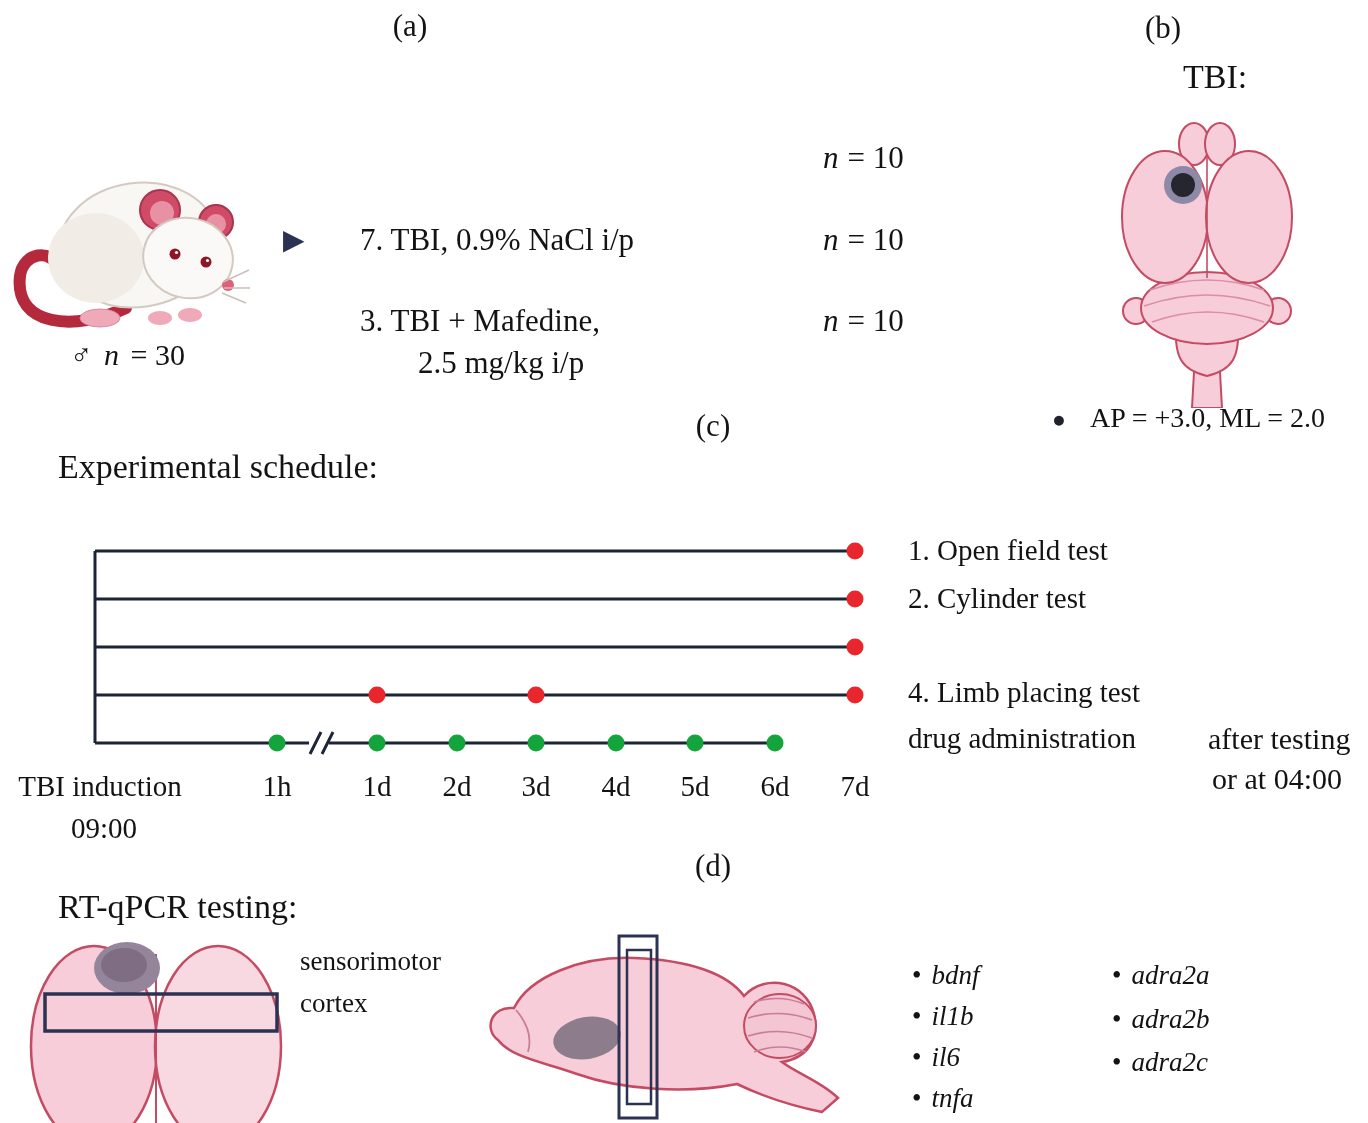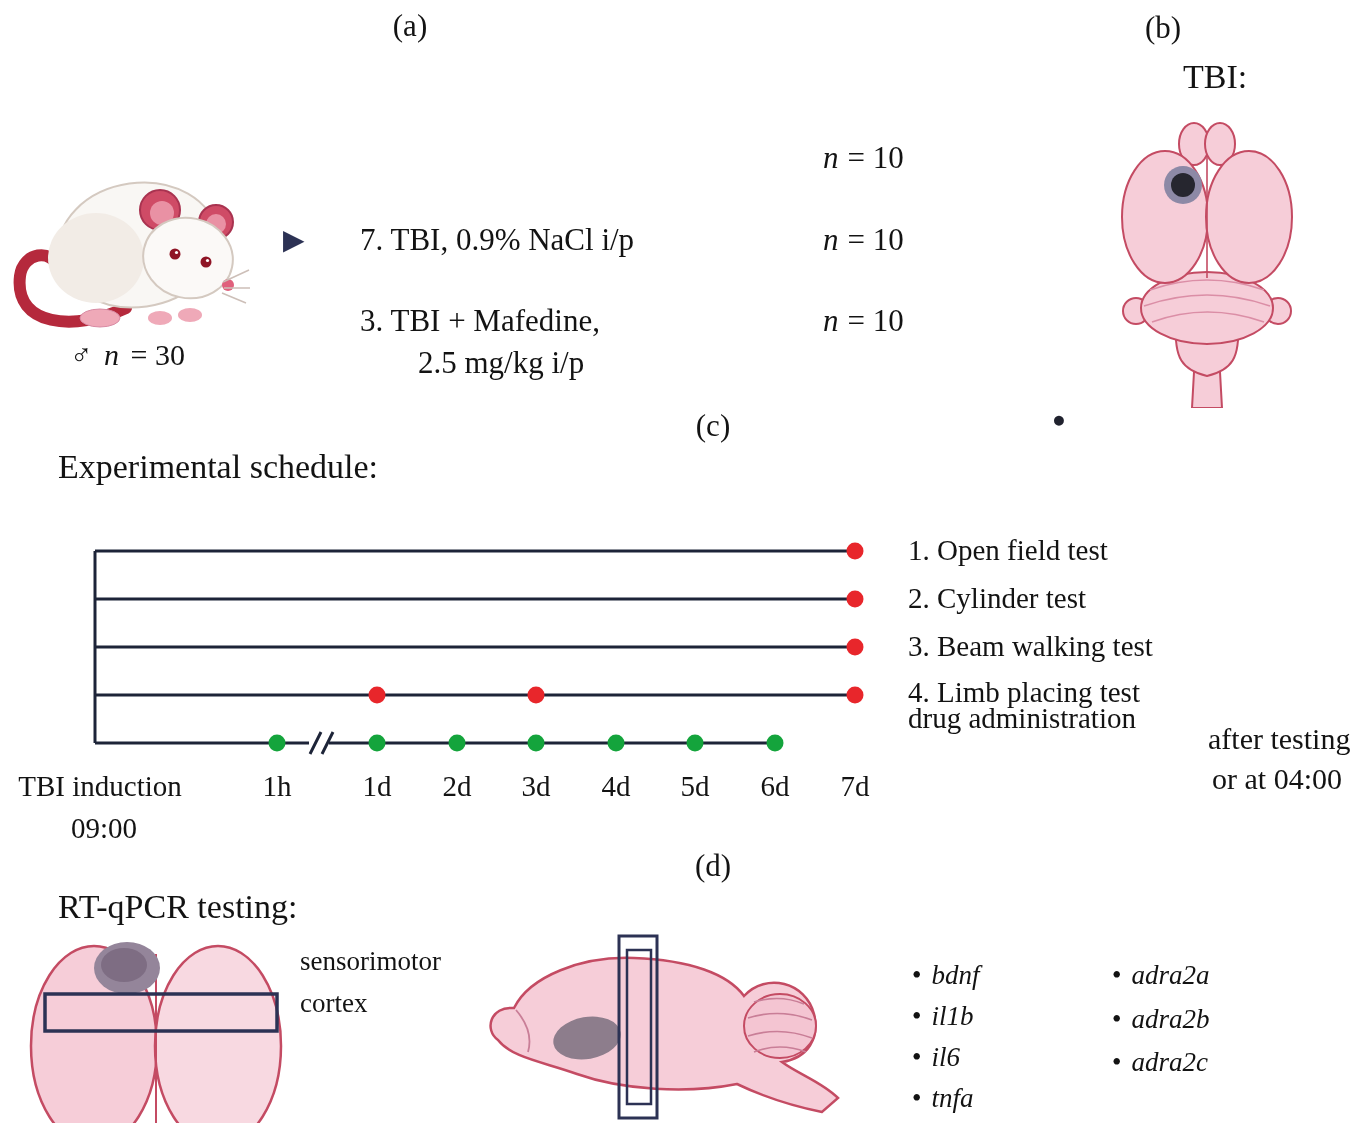--- a/index.html
+++ b/index.html
@@ -117,29 +117,29 @@
     <ellipse cx="95" cy="190" rx="66" ry="36" fill="#f6cdd8" stroke="#c44b63" stroke-width="2"></ellipse>
     <path d="M 38 172 Q 95 152 152 172 M 32 188 Q 95 166 158 188 M 40 204 Q 95 184 152 204" fill="none" stroke="#db8ea6" stroke-width="1.6"></path>
     <ellipse cx="53" cy="99" rx="43" ry="66" fill="#f6cdd8" stroke="#c44b63" stroke-width="2"></ellipse>
     <ellipse cx="137" cy="99" rx="43" ry="66" fill="#f6cdd8" stroke="#c44b63" stroke-width="2"></ellipse>
     <line x1="95" y1="38" x2="95" y2="160" stroke="#c44b63" stroke-width="1.6"></line>
     <circle cx="71" cy="67" r="19" fill="#8d89a6"></circle>
     <circle cx="71" cy="67" r="12" fill="#26262f"></circle>
   </svg>
 
   <div class="abs coords-marker" style="left:1052px;top:407px">●</div>
+  <div class="abs coords" style="left:1090px;top:402px">AP = +3.0, ML = 2.0</div>
 
   <div class="abs tag" style="left:713px;top:408px">(c)</div>
   <div class="abs sec-title" style="left:58px;top:448px">Experimental schedule:</div>
 
   <div class="abs legend" style="left:908px;top:534px">1. Open field test</div>
   <div class="abs legend" style="left:908px;top:582px">2. Cylinder test</div>
-  <div class="abs legend" style="left:908px;top:630px">3. Beam walking test</div>
   <div class="abs legend" style="left:908px;top:676px">4. Limb placing test</div>
-  <div class="abs legend" style="left:908px;top:702px">drug administration</div>
+  <div class="abs legend" style="left:908px;top:722px">drug administration</div>
 
   <div class="abs note" style="left:1208px;top:722px">after testing</div>
   <div class="abs note" style="left:1212px;top:762px">or at 04:00</div>
 
   <div class="abs origin-lab" style="left:100px;top:770px">TBI induction</div>
   <div class="abs origin-lab" style="left:104px;top:812px">09:00</div>
   <div class="abs tick" style="left:277px;top:770px">1h</div>
   <div class="abs tick" style="left:377px;top:770px">1d</div>
   <div class="abs tick" style="left:457px;top:770px">2d</div>
   <div class="abs tick" style="left:536px;top:770px">3d</div>

